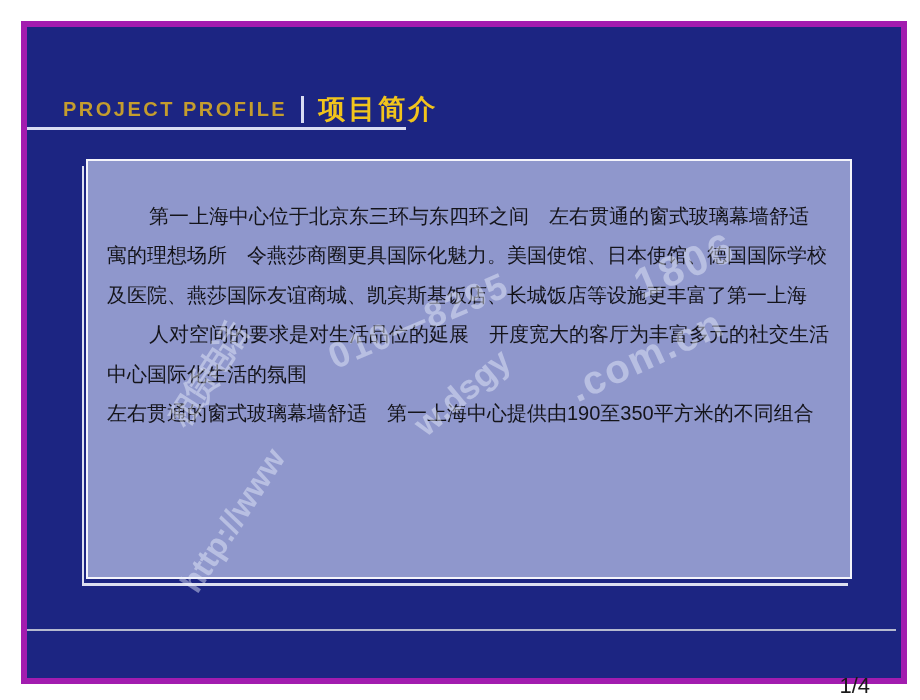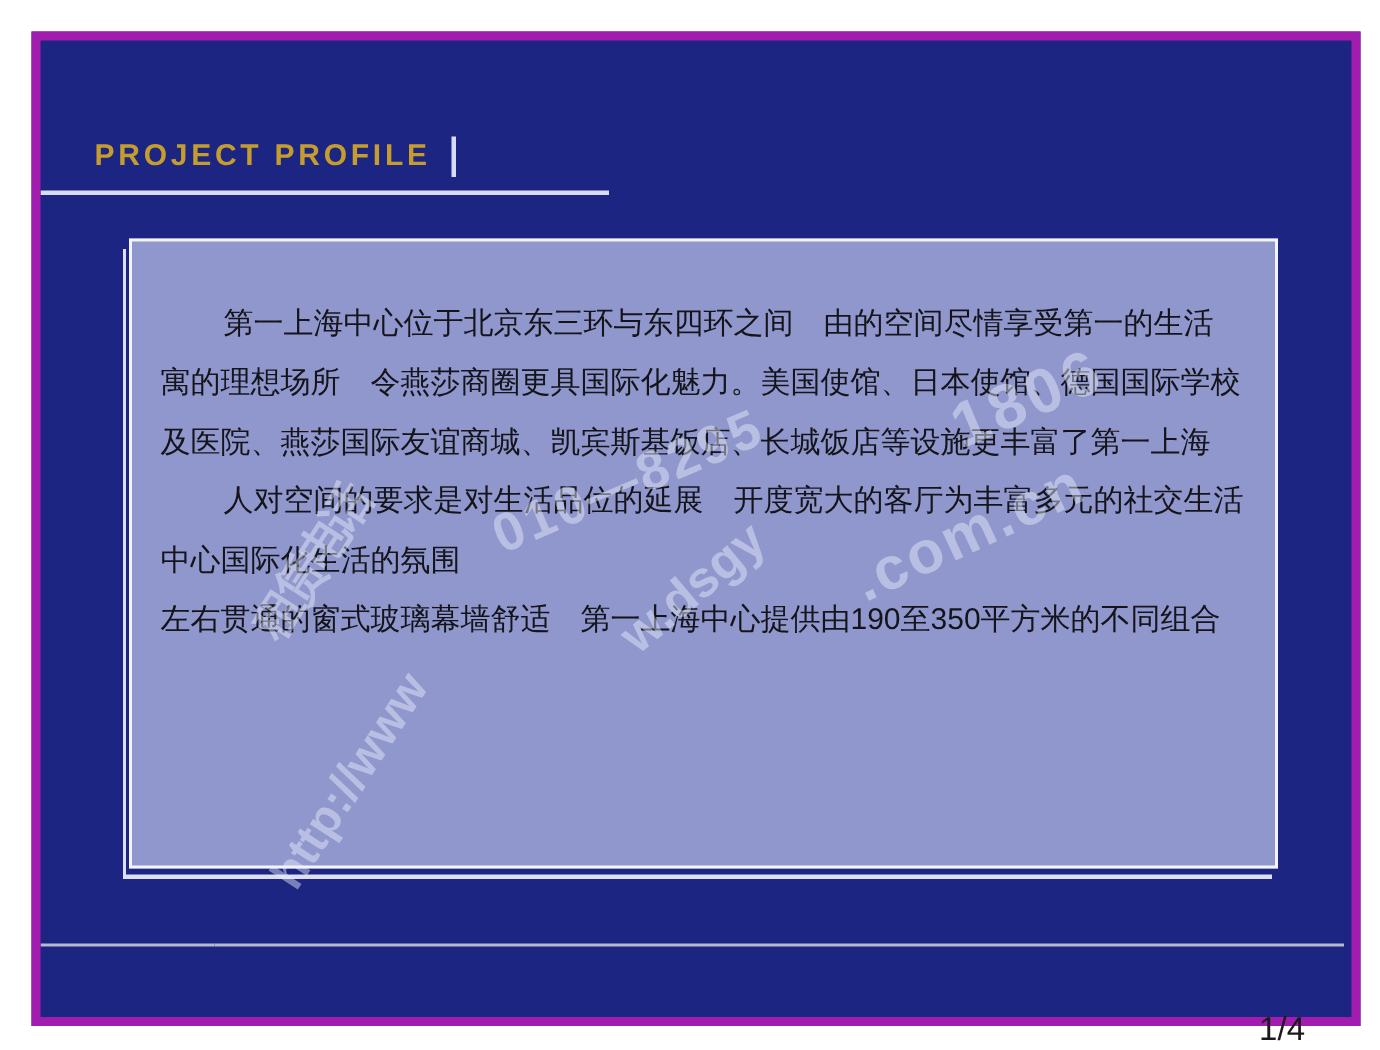--- a/index.html
+++ b/index.html
@@ -47,26 +47,27 @@
     font-size:22px;color:#1a1a1a;line-height:28px;}
 </style>
 </head>
 <body>
 
 <div class="slide">
 
   <div class="header-row">
     <span class="title-en">PROJECT PROFILE</span>
     <span class="title-sep"></span>
+    <span class="title-zh">项目简介</span>
   </div>
   <div class="title-underline"></div>
 
   <div class="content-box">
     <div class="body-text" id="body-text">
-        <div class="line indent">第一上海中心位于北京东三环与东四环之间　由的空间尽情享受第一的生活</div>
+        <div class="line indent">第一上海中心位于北京东三环与东四环之间　左右贯通的窗式玻璃幕墙舒适</div>
         <div class="line">寓的理想场所　令燕莎商圈更具国际化魅力。美国使馆、日本使馆、德国国际学校</div>
         <div class="line">及医院、燕莎国际友谊商城、凯宾斯基饭店、长城饭店等设施更丰富了第一上海</div>
         <div class="line indent">人对空间的要求是对生活品位的延展　开度宽大的客厅为丰富多元的社交生活</div>
         <div class="line">中心国际化生活的氛围</div>
         <div class="line">左右贯通的窗式玻璃幕墙舒适　第一上海中心提供由190至350平方米的不同组合</div>
       </div>
   </div>
 
   <div class="wm wm-1">租赁电话</div>
   <div class="wm wm-2">010—8295</div>

